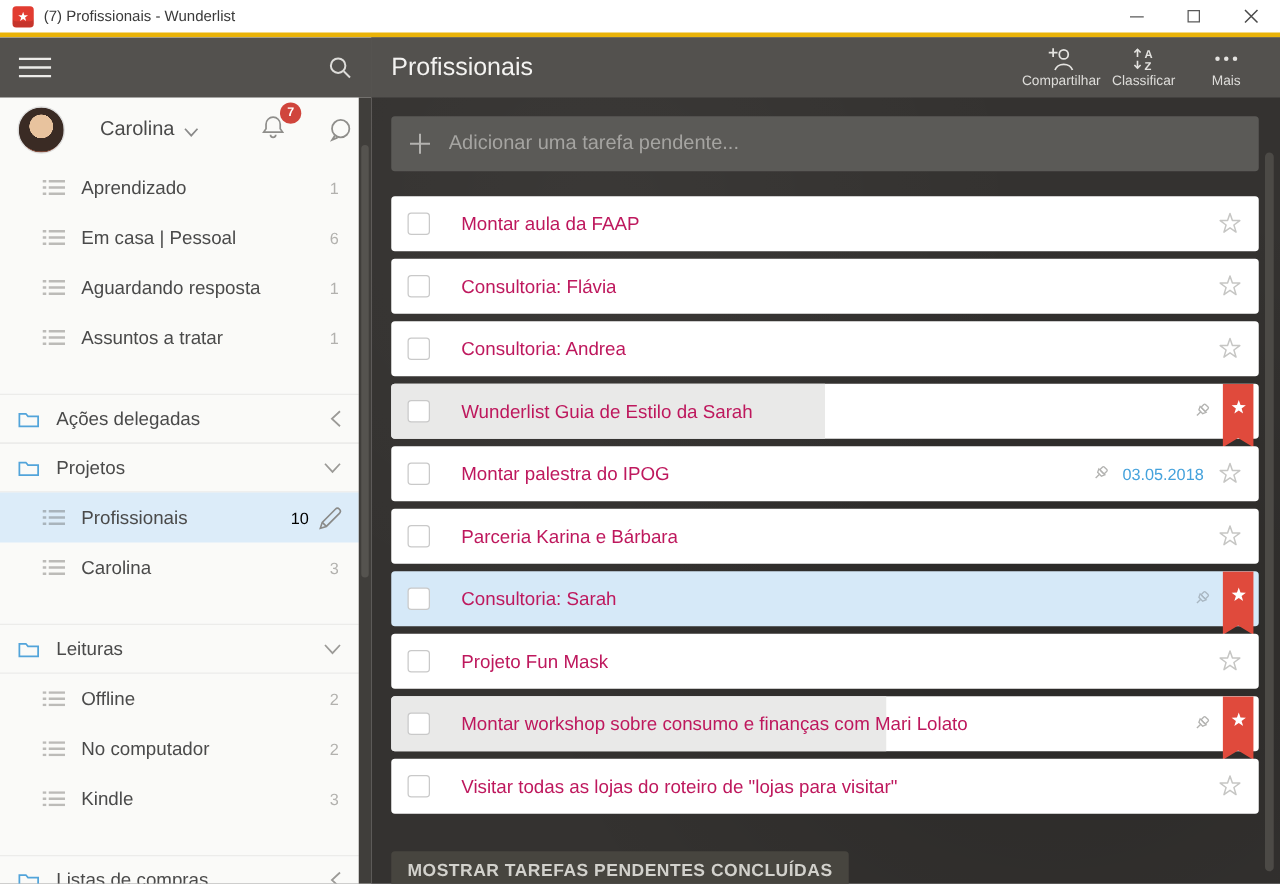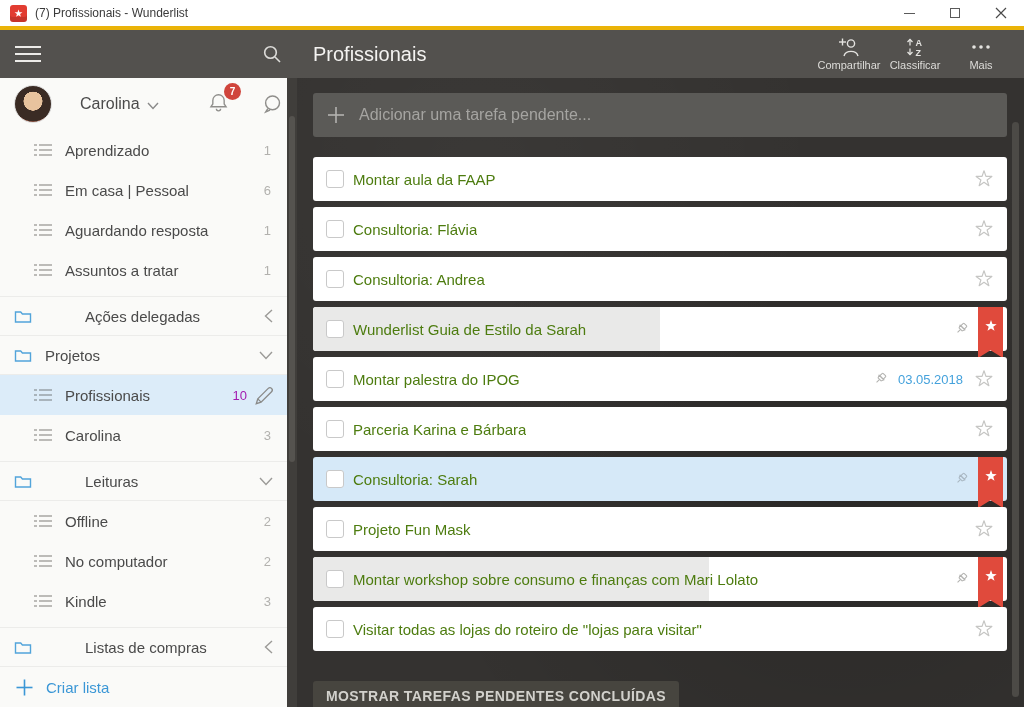--- a/index.html
+++ b/index.html
@@ -38,23 +38,23 @@
   .badge { position:absolute; top:-9px; right:-2px; min-width:17px; height:17px; border-radius:9px;
     background:#d0453c; color:#fff; font-size:10px; font-weight:bold; display:flex; align-items:center;
     justify-content:center; padding:0 4px; }
 
   .side-list { flex:1; overflow:hidden; display:flex; flex-direction:column; padding-right:10px; }
   .srow { height:40px; flex:0 0 40px; display:flex; align-items:center; padding-left:34px; position:relative; }
   .srow .lbl { font-size:15px; color:#4a4a4a; margin-left:13px; white-space:nowrap; }
   .srow .cnt { margin-left:auto; margin-right:16px; font-size:13px; color:#b2b1ae; }
   .srow.folder { padding-left:14px; border-top:1px solid #ececea; border-bottom:1px solid #ececea; margin-top:-1px; }
   .srow.folder .chev { margin-left:auto; margin-right:14px; }
-  .srow.gap { margin-top:6px;gap:40px; }
+  .srow.gap { margin-top:25px; }
   .srow.sel { background:#dcecf9; }
-  .srow.sel .cnt { color:#a21caf; margin-right:6px; }
+  .srow.sel .cnt { color:#000000; margin-right:6px; }
   .pencil { margin-right:10px; }
   .create-row { height:36px; flex:0 0 36px; display:flex; align-items:center; padding-left:16px; margin-top:auto; margin-bottom:2px; }
   .create-row .lbl { font-size:15px; color:#3b97d6; margin-left:13px; }
 
   
   .main { flex:1; display:flex; flex-direction:column; position:relative; min-width:0;
     background-color:#343230;
     background-image:radial-gradient(ellipse at 25% 20%, rgba(255,255,255,.03), transparent 45%),
                      radial-gradient(ellipse at 75% 70%, rgba(0,0,0,.18), transparent 55%); }
   .main-header { height:48px; flex:0 0 48px; background:#53514e; display:flex; align-items:center; padding:0 10px 0 16px; }
@@ -70,21 +70,21 @@
 
   .tasks { margin:20px 17px 0 16px; }
   .task { position:relative; height:44px; background:#fff; border-radius:3px; margin-bottom:6px;
     display:flex; align-items:center; }
   .task .overlay { position:absolute; left:0; top:0; bottom:0; width:var(--ow,50%); background:#e9e9e8;
     border-radius:3px 0 0 3px; }
   .task.selected { background:#d6e9f8; }
   .task > * { position:relative; }
   .checkbox { width:18px; height:18px; border:1px solid #c9c9c9; border-radius:3px; background:#fff;
     margin-left:13px; flex:0 0 18px; }
-  .task .ttl { font-size:15px; color:#4d7c0f; margin-left:9px; white-space:nowrap; overflow:hidden; }
+  .task .ttl { font-size:15px; color:#be185d; margin-left:25px; white-space:nowrap; overflow:hidden; }
   .task .tspacer { flex:1; }
   .pin { margin-right:10px; display:flex; }
   .due { font-size:13px; color:#45a2dc; margin-right:10px; }
   .star-btn { margin-right:12px; display:flex; }
   .ribbon { position:absolute; top:0; right:4px; width:25px; height:51px; background:#e04a3c;
     clip-path:polygon(0 0,100% 0,100% 100%,50% 85%,0 100%); display:flex; justify-content:center; }
   .ribbon svg { margin-top:11px; }
   .task.has-ribbon .pin { margin-right:38px; }
 
   .footer-btn { margin:24px 0 0 16px; align-self:flex-start; background:#47453f; border:none; border-radius:3px;

